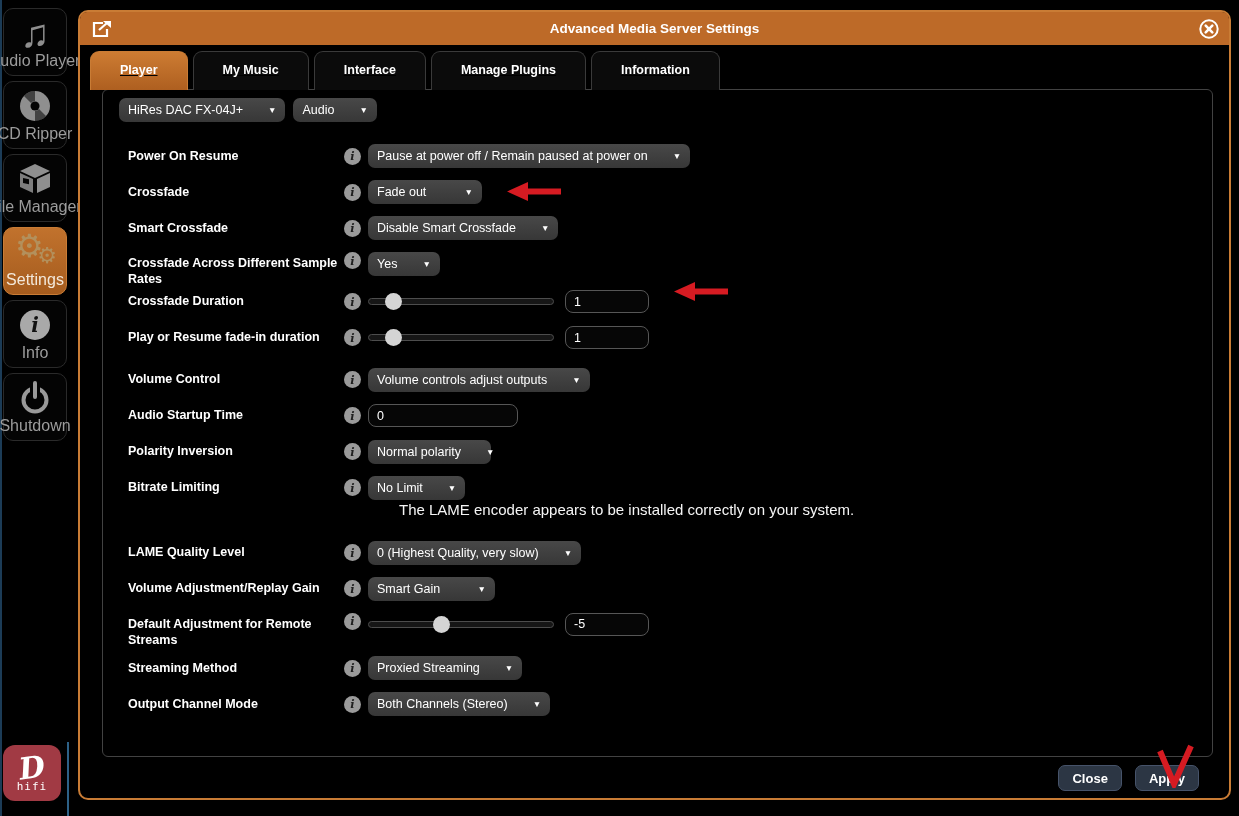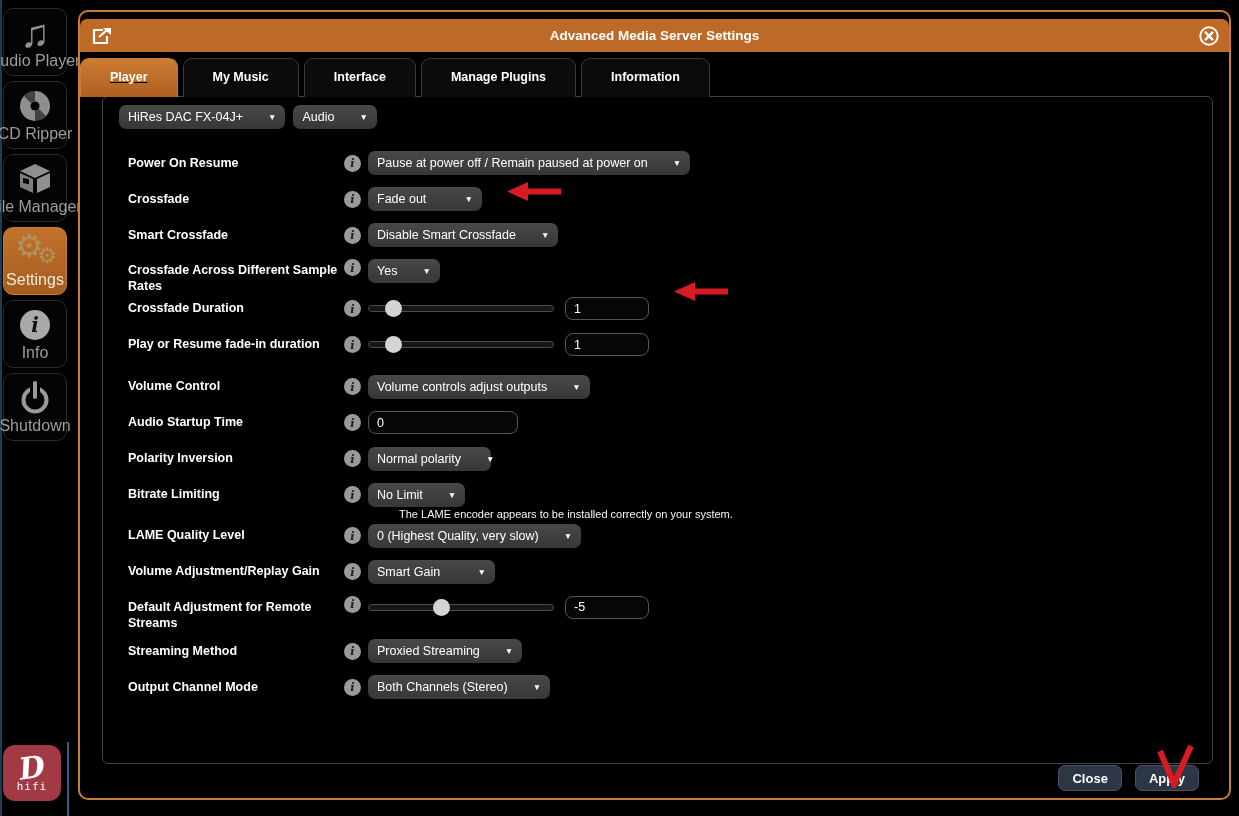--- a/index.html
+++ b/index.html
@@ -31,27 +31,27 @@
     align-items:center; justify-content:center; }
   .logo-d { font-family:"DejaVu Serif", serif; font-style:italic; font-weight:bold;
     color:#fff; font-size:30px; line-height:28px; transform:rotate(-8deg); }
   .logo-hifi { font-family:"DejaVu Sans Mono", monospace; color:#fff; font-size:11px;
     letter-spacing:1px; margin-top:-2px; }
 
   
   .dialog { position:absolute; left:78px; top:10px; width:1153px; height:790px;
     background:#000; border:2px solid #c97c35; border-radius:10px; }
   .titlebar { height:33px; background:#bd6a28; border-radius:7px 7px 0 0;
-    display:flex; align-items:center; position:relative;margin-top:7px; }
+    display:flex; align-items:center; position:relative; }
   .title { position:absolute; left:0; right:0; text-align:center; color:#fff;
     font-weight:bold; font-size:13.5px; }
   .export-btn { margin-left:10px; z-index:2; cursor:pointer; display:flex; }
   .close-btn { position:absolute; right:9px; top:6px; cursor:pointer; display:flex; }
 
-  .tabs { display:flex; margin:6px 0 0 0; position:relative; z-index:2;text-decoration:underline; }
+  .tabs { display:flex; margin:6px 0 0 10px; position:relative; z-index:2;text-decoration:underline; }
   .tab { height:39px; line-height:37px; padding:0 29px; margin-right:5px;
     background:#0b0b0b; border:1px solid #3a3a3a; border-bottom:none;
     border-radius:9px 9px 0 0; color:#fff; font-weight:bold; font-size:12.5px;
     cursor:pointer; white-space:nowrap; }
   .tab.active { background:linear-gradient(#cd7c33,#ae5f20); border-color:#c97c35; }
 
   .panel { margin:0 16px 0 22px; height:668px; border:1px solid #424242;
     border-radius:6px; margin-top:-1px; position:relative; padding:8px 0 0 16px; }
 
   .select { display:inline-flex; align-items:center; gap:25px; height:24px;
@@ -78,21 +78,21 @@
     background:#161616; border:1px solid #4d4d4d; border-radius:5px; }
   .slider .thumb { position:absolute; top:3px; width:17px; height:17px;
     border-radius:50%; background:#d4d4d4; }
 
   .textbox { height:23px; width:84px; background:#060606; border:1px solid #565656;
     border-radius:8px; color:#fff; font-size:12.5px; padding:0 8px;
     font-family:"Liberation Sans", sans-serif; }
   .textbox.wide { width:150px; }
   .slider + .textbox { margin-left:11px; }
 
-  .note { color:#f5f5f5; font-size:11px; margin:-7px 0 4px 271px; }
+  .note { color:#f5f5f5; font-size:15px; margin:-7px 0 23px 271px; }
   .mb-lg { margin-bottom:18px; }
   .mb-sm { margin-bottom:2px; }
 
   .footer { position:absolute; right:30px; bottom:7px; display:flex; gap:13px; }
   .btn { height:26px; padding:0 13px; background:#2c3644; border:1px solid #46536a;
     border-radius:7px; color:#fff; font-size:13px; font-weight:bold; cursor:pointer;
     font-family:"Liberation Sans", sans-serif; }
 
   .annot { position:absolute; z-index:5; pointer-events:none; }
 </style>

